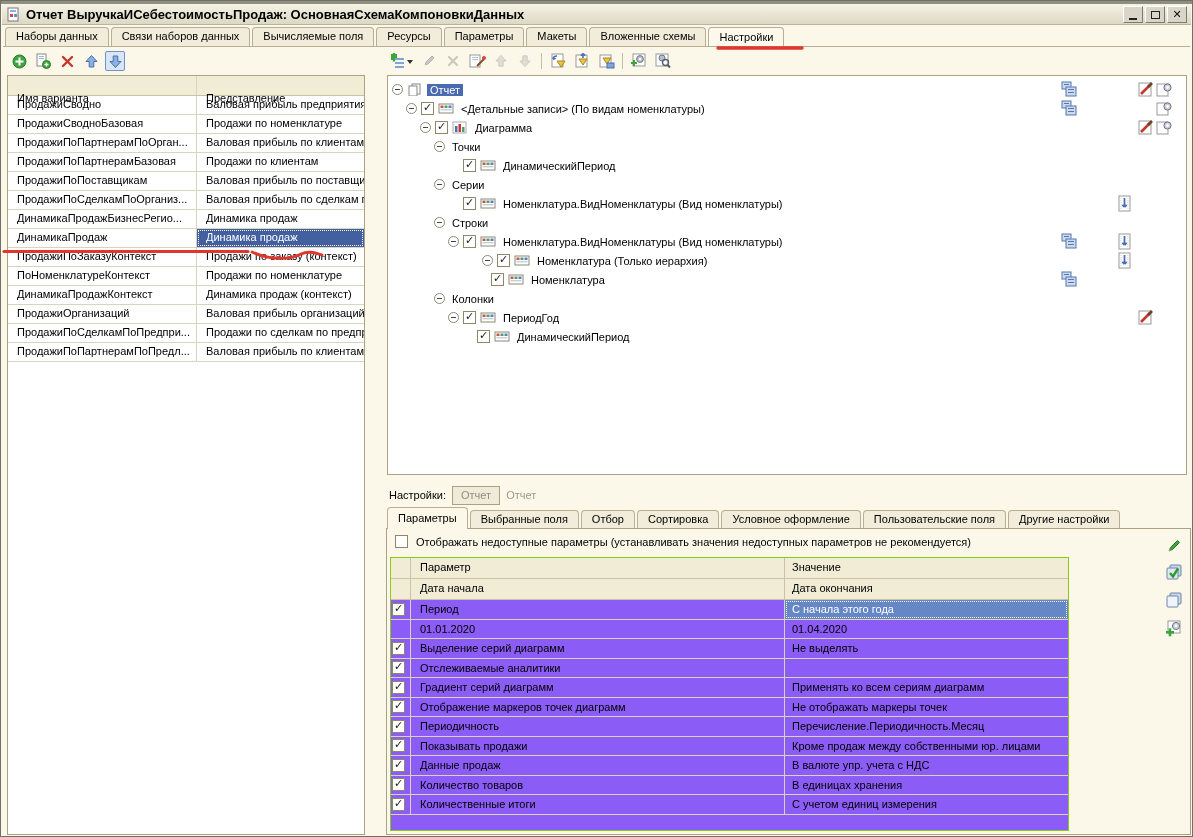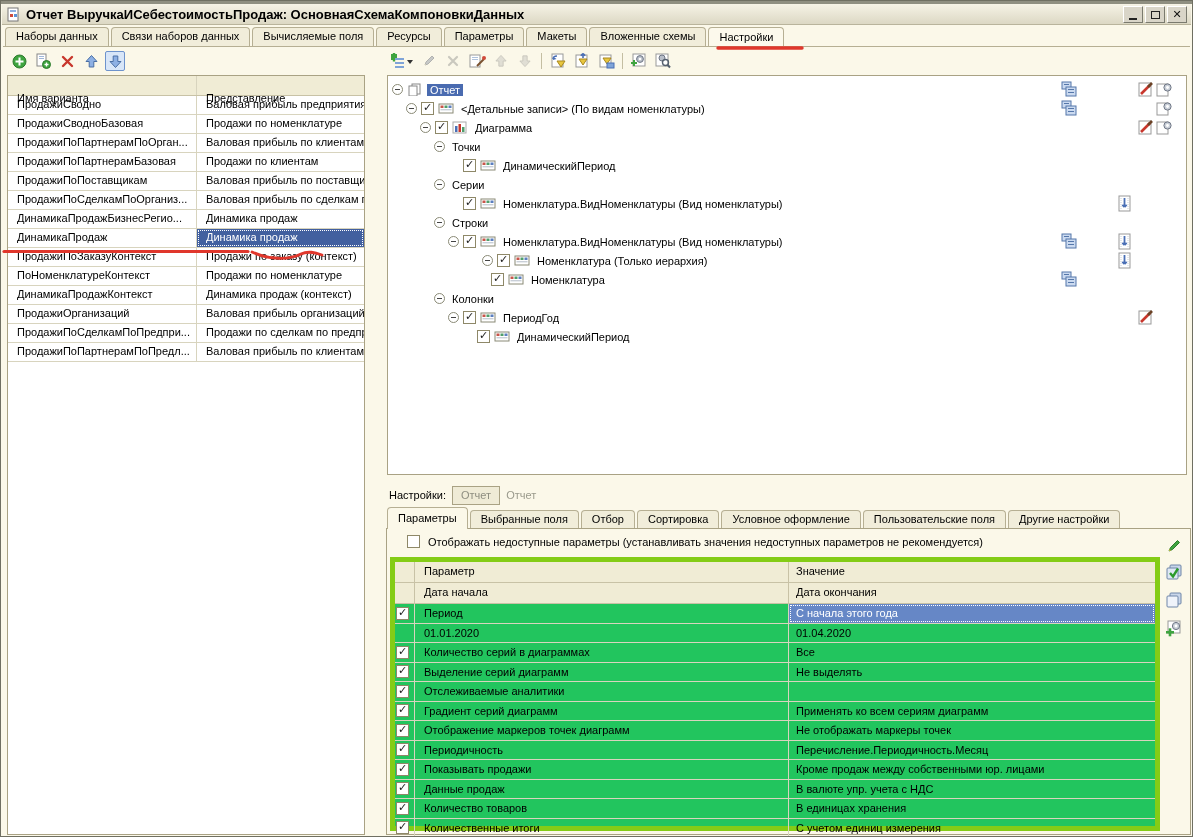--- a/index.html
+++ b/index.html
@@ -72,23 +72,23 @@
   .rslot { position:absolute; top:1px; width:18px; height:17px; }
   .rs-fields { left:672px; } .rs-sort { left:729px; } .rs-brush { left:750px; } .rs-gear { left:768px; }
   
   .spanel-head { position:absolute; left:388px; top:484px; height:20px; display:flex; align-items:center; gap:6px; }
   .rep-btn { border:1px solid #A9A284; background:#EFEBD6; color:#8E8E80; padding:2px 8px 3px; }
   .rep-path { color:#9A9A8C; }
   .stabs { position:absolute; left:386px; top:506px; right:2px; height:22px; display:flex; align-items:flex-end; gap:2px; }
   .stab { height:19px; padding:2px 10px 0; background:#F1EDDA; border:1px solid #B6AF93; border-bottom:none; border-radius:4px 4px 0 0; white-space:nowrap; }
   .stab.active { background:#FBF8E9; height:22px; padding-top:4px; position:relative; z-index:2; }
   .scontent { position:absolute; left:385px; top:527px; right:1px; bottom:1px; border:1px solid #A9A284; background:#FBF8E9; }
-  .chkline { position:absolute; left:20px; top:6px; display:flex; align-items:center; gap:4px; }
+  .chkline { position:absolute; left:8px; top:6px; display:flex; align-items:center; gap:4px; }
   
-  .ptable { position:absolute; left:3px; top:28px; width:770px; bottom:3px; background:#22c55e; border:5px solid #84cc16; }
+  .ptable { position:absolute; left:3px; top:28px; width:679px; bottom:3px; background:#8b5cf6; border:1px solid #84cc16; }
   .prow { display:flex; height:19.5px; border-bottom:1px solid #D8D4BE; }
   .prow.hdr { background:#F0ECD5; height:21px; border-bottom:1px solid #C8C2A6; }
   .pc-cb { width:20px; border-right:1px solid #D8D4BE; display:flex; align-items:center; justify-content:center; flex:none; }
   .prow.hdr .pc-cb { border-right-color:#C8C2A6; }
   .pc-par { width:374px; border-right:1px solid #D8D4BE; padding:3px 4px 0 9px; white-space:nowrap; overflow:hidden; flex:none; }
   .prow.hdr .pc-par { border-right-color:#C8C2A6; }
   .pc-val { flex:1; padding:3px 4px 0 7px; white-space:nowrap; overflow:hidden; }
   .pc-val.sel { background:#6687C6; color:#fff; outline:1px dotted #fff; outline-offset:-2px; }
   .sideicons { position:absolute; right:6px; top:8px; display:flex; flex-direction:column; gap:9px; align-items:center; }
   
@@ -605,27 +605,20 @@
     </div>
     <div class="prow">
       <div class="pc-cb"></div>
       <div class="pc-par">01.01.2020</div>
       <div class="pc-val">01.04.2020</div>
     </div>
     <div class="prow">
       <div class="pc-cb">
           <span class="cb checked"></span>
         </div>
-      <div class="pc-par">Количество серий в диаграммах</div>
-      <div class="pc-val">Все</div>
-    </div>
-    <div class="prow">
-      <div class="pc-cb">
-          <span class="cb checked"></span>
-        </div>
       <div class="pc-par">Выделение серий диаграмм</div>
       <div class="pc-val">Не выделять</div>
     </div>
     <div class="prow">
       <div class="pc-cb">
           <span class="cb checked"></span>
         </div>
       <div class="pc-par">Отслеживаемые аналитики</div>
       <div class="pc-val"></div>
     </div>

